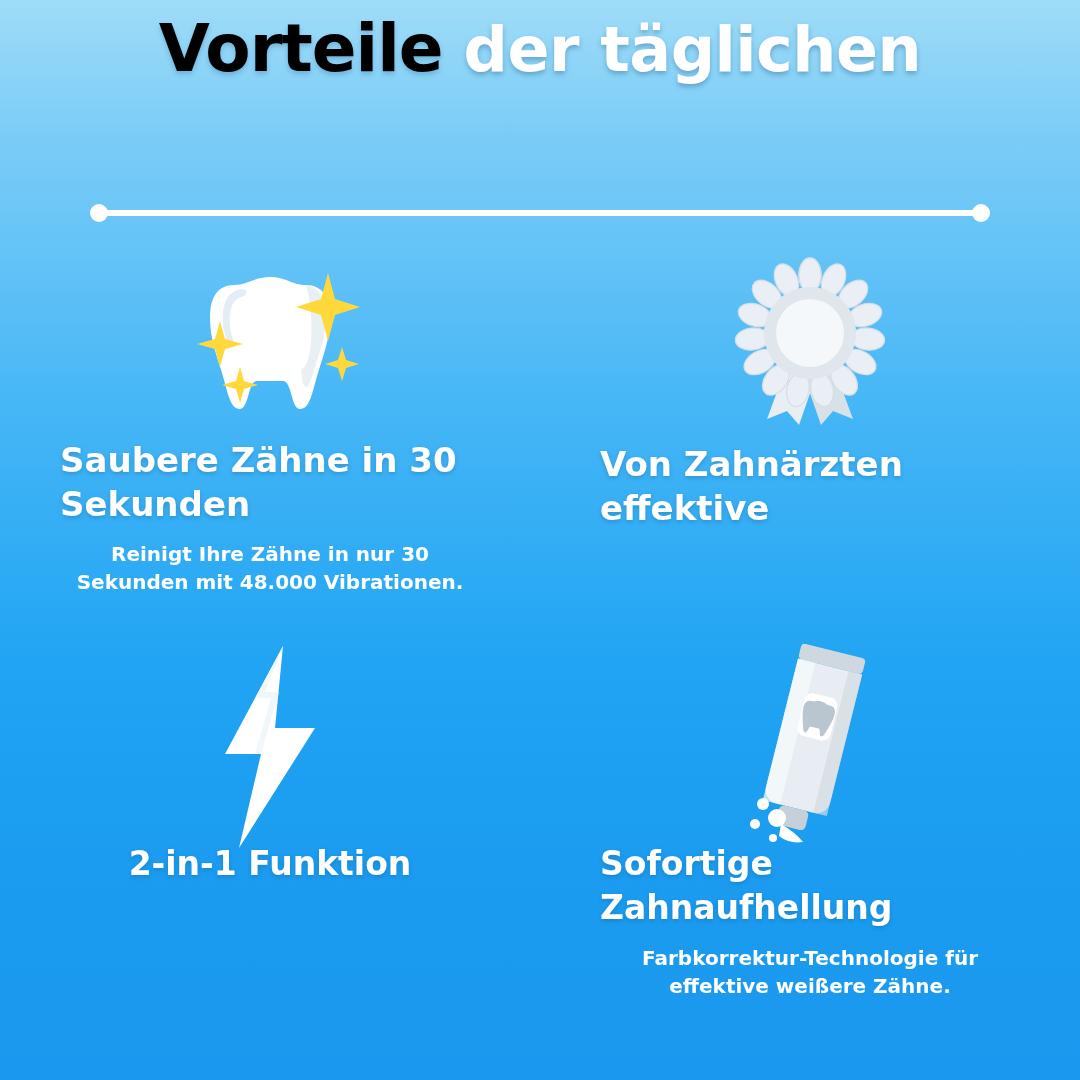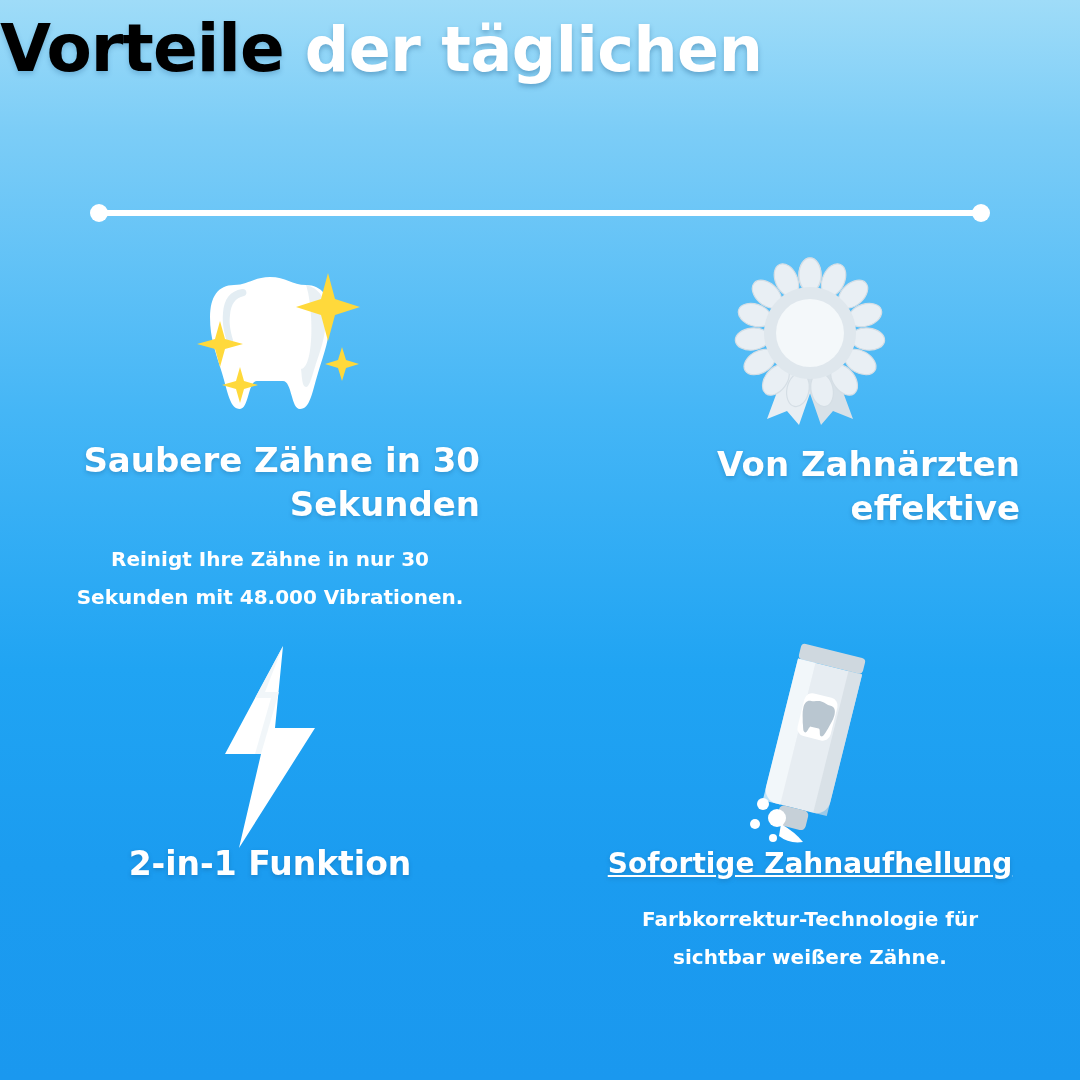--- a/index.html
+++ b/index.html
@@ -27,21 +27,21 @@
     overflow: hidden;
     box-sizing: border-box;
   }
 
   
   .title-block {
     position: absolute;
     top: 14px;
     left: 0;
     width: 1080px;
-    text-align: left;
+    text-align: center;
   }
   .title-line {
     font-family: "DejaVu Sans", sans-serif;
     font-weight: bold;
     font-size: 62px;
     line-height: 70px;
     letter-spacing: -0.5px;
     color: #ffffff;
     text-shadow: 0 3px 5px rgba(20,80,130,0.35);
     white-space: nowrap;
@@ -105,37 +105,37 @@
     display: flex;
     align-items: center;
     justify-content: center;
   }
   .feature-title {
     font-family: "DejaVu Sans", sans-serif;
     font-weight: bold;
     font-size: 34px;
     line-height: 44px;
     color: #ffffff;
-    text-align: right;
+    text-align: left;
     text-shadow: 0 2px 4px rgba(20,80,130,0.30);
     max-width: 420px;
   }
   .feature-desc {
     margin-top: 14px;
     font-family: "DejaVu Sans", sans-serif;
     font-weight: bold;
     font-size: 20px;
-    line-height: 38px;
+    line-height: 28px;
     color: #ffffff;
     text-align: center;
     max-width: 430px;
   }
   .cell.c1 .icon-wrap { height: 186px; }
   .cell.c3 .feature-title { font-size: 33px; }
-  .cell.c4 .feature-title { font-size: 28px; text-decoration: underline; }
+  .cell.c4 .feature-title { font-size: 33px; }
 </style>
 </head>
 <body>
 
 <div class="poster">
 
   <div class="title-block">
     <div class="title-line"><span class="title-strong">Vorteile</span><span> der täglichen</span></div>
   </div>
 
@@ -229,17 +229,17 @@
           <g fill="#ffffff">
             <circle cx="62" cy="176" r="9"></circle>
             <circle cx="48" cy="162" r="6"></circle>
             <circle cx="40" cy="182" r="5"></circle>
             <circle cx="58" cy="196" r="4"></circle>
             <path d="M66 182 q14 8 22 18 q-14 2 -24 -6 z" fill="#ffffff"></path>
           </g>
         </svg>
       </div>
       <div class="feature-title">Sofortige Zahnaufhellung</div>
-      <div class="feature-desc">Farbkorrektur-Technologie für sichtbar weißere Zähne.</div>
+      <div class="feature-desc">Farbkorrektur-Technologie für effektive weißere Zähne.</div>
     </div>
 
   </div>
 </div>
 
 </body></html>

